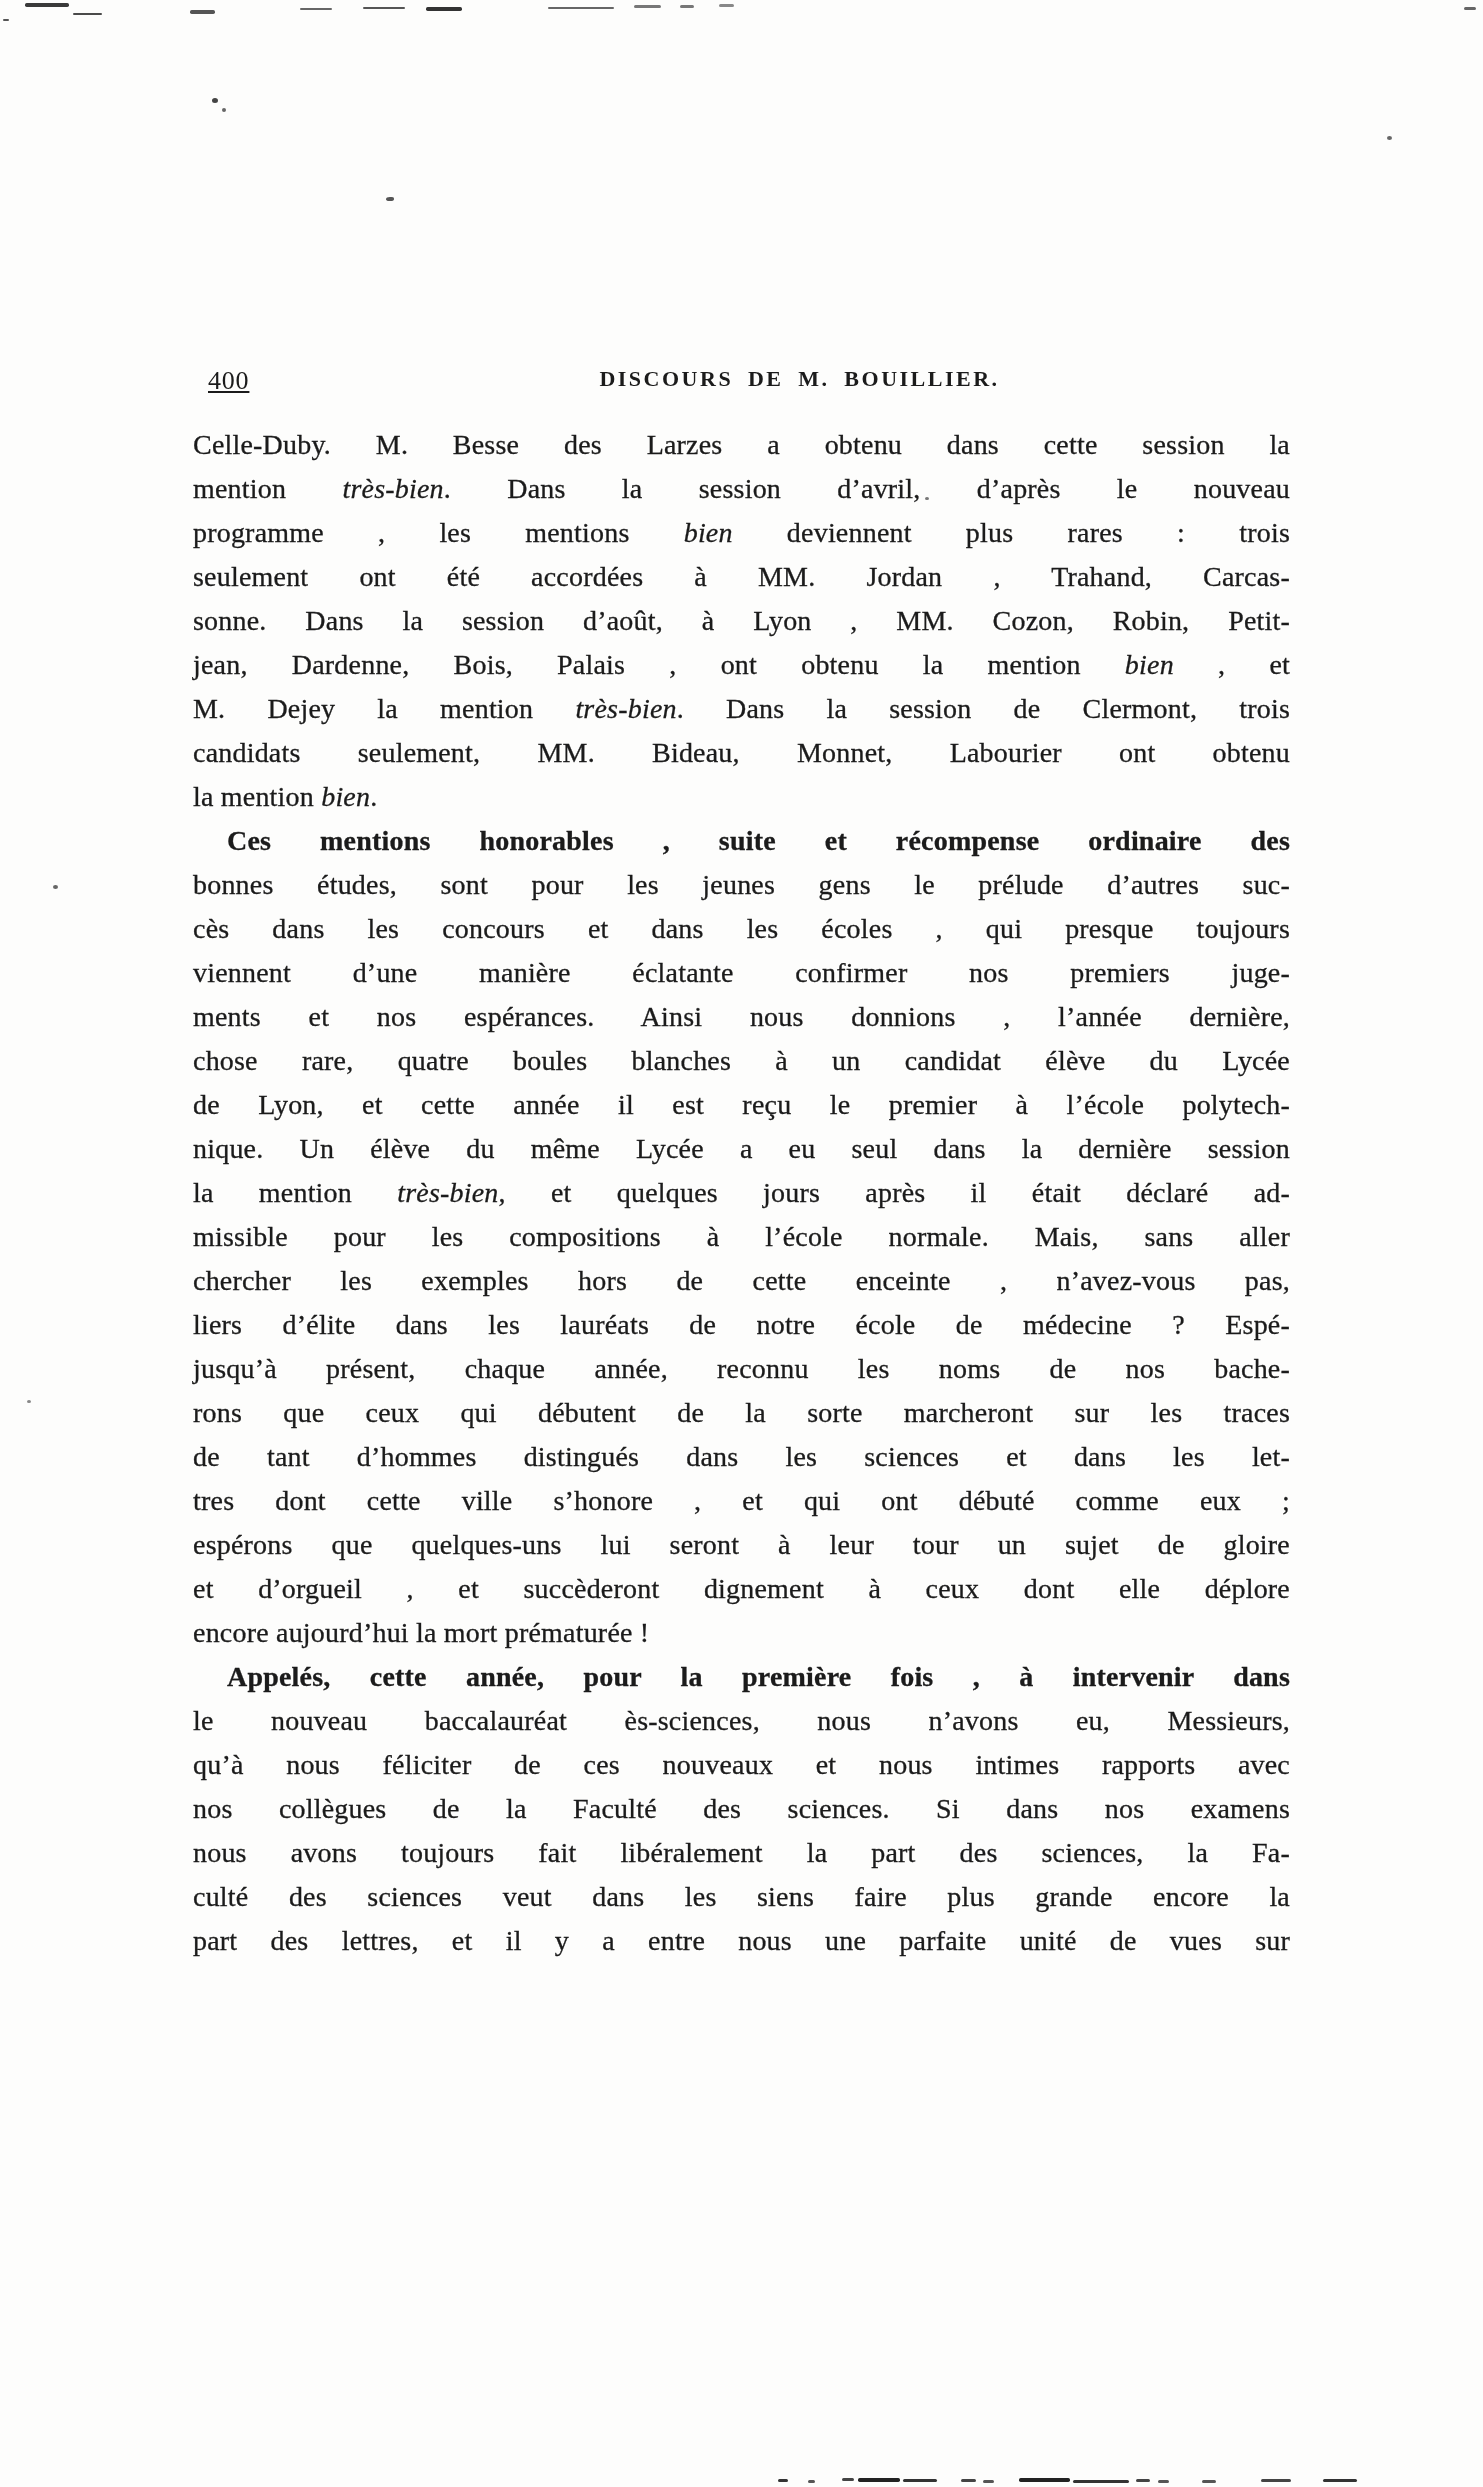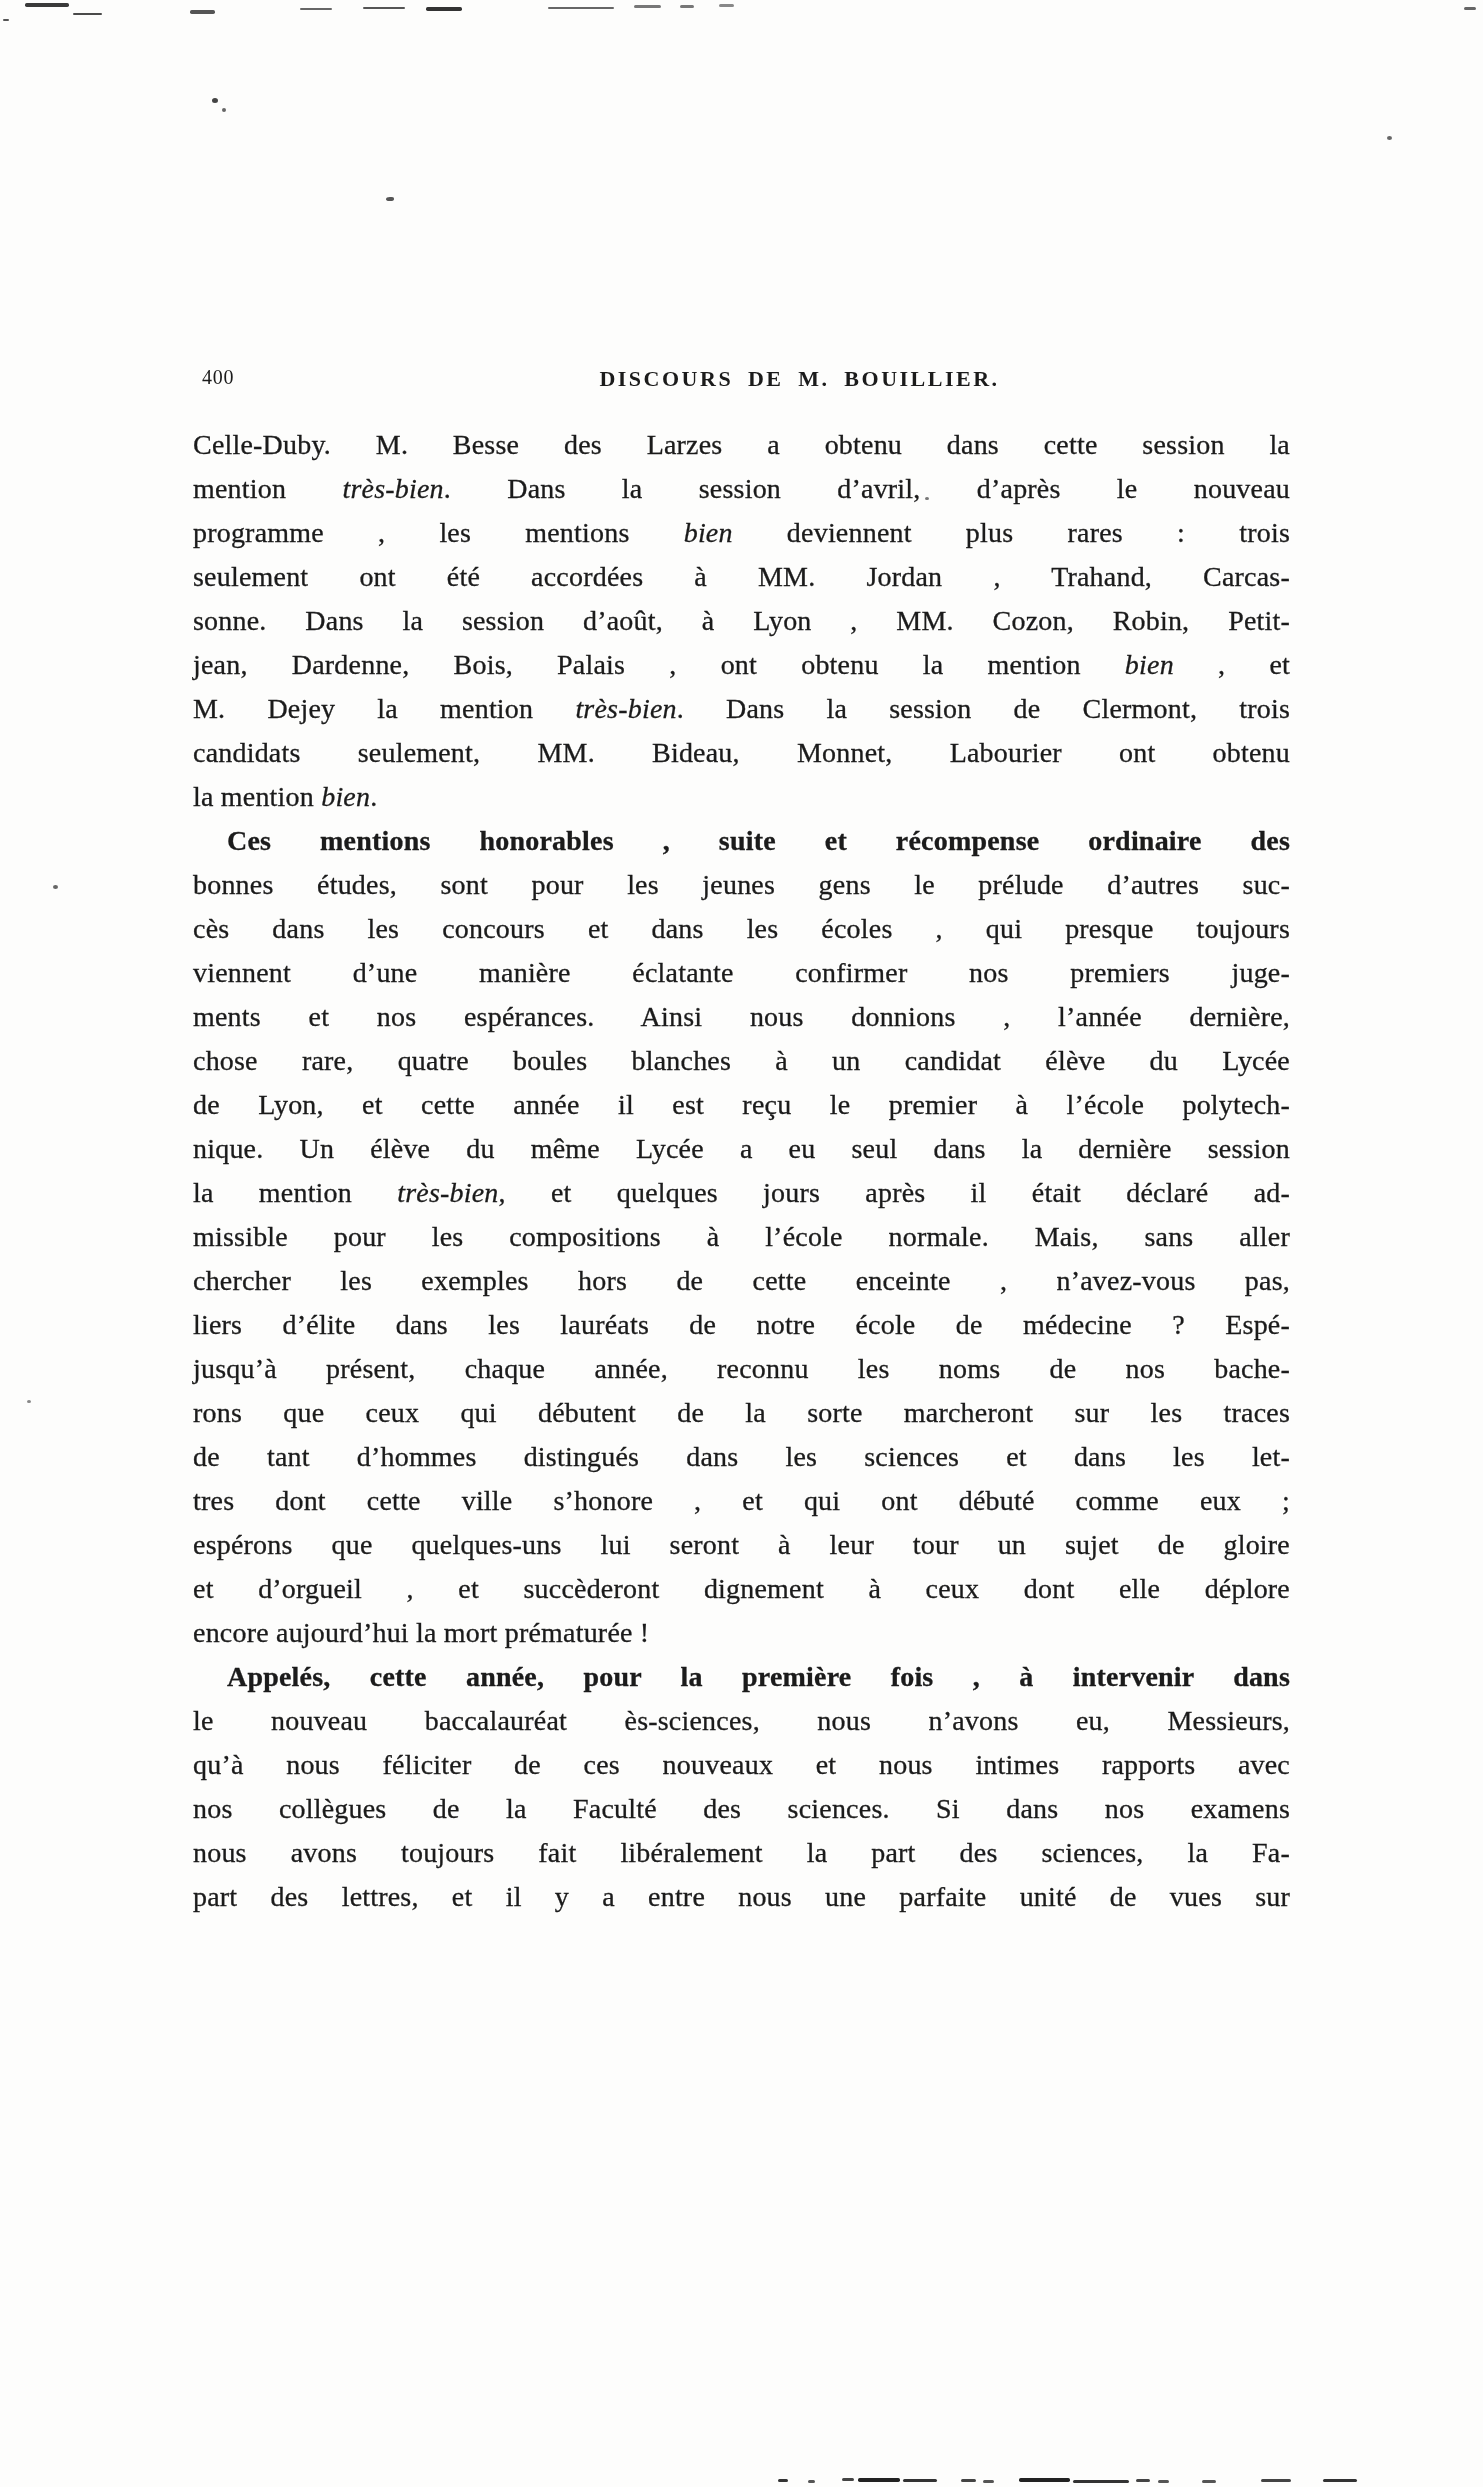--- a/index.html
+++ b/index.html
@@ -11,22 +11,22 @@
   }
   .page {
     position:absolute; inset:0;
     background:var(--paper,#fdfdfc);
     color:var(--ink,#1b1b1b);
   }
   .header-row {
     position:absolute; top:363px; left:193px; width:1097px; height:34px;
   }
   .page-number {
-    position:absolute; left:9px; top:2.5px;
-    font-size:20px; letter-spacing:0.8px;
+    position:absolute; left:15px; top:2.5px;
+    font-size:26px; letter-spacing:0.8px;text-decoration:underline;
   }
   .running-header {
     text-align:center;
     transform:translateX(58px);
     font-size:22px; font-weight:bold;
     letter-spacing:2.5px; word-spacing:6.8px;
     padding-top:3.4px;
   }
   .text-block {
     position:absolute; top:423px; left:193px; width:1097px;
@@ -82,20 +82,21 @@
         <div class="line"><span>espérons que quelques-uns lui seront à leur tour un sujet de gloire</span></div>
         <div class="line"><span>et d’orgueil , et succèderont dignement à ceux dont elle déplore</span></div>
         <div class="line endline"><span>encore aujourd’hui la mort prématurée !</span></div>
       </div>
       <div class="para">
         <div class="line indent"><span>Appelés, cette année, pour la première fois , à intervenir dans</span></div>
         <div class="line"><span>le nouveau baccalauréat ès-sciences, nous n’avons eu, Messieurs,</span></div>
         <div class="line"><span>qu’à nous féliciter de ces nouveaux et nous intimes rapports avec</span></div>
         <div class="line"><span>nos collègues de la Faculté des sciences. Si dans nos examens</span></div>
         <div class="line"><span>nous avons toujours fait libéralement la part des sciences, la Fa-</span></div>
+        <div class="line"><span>culté des sciences veut dans les siens faire plus grande encore la</span></div>
         <div class="line"><span>part des lettres, et il y a entre nous une parfaite unité de vues sur</span></div>
       </div>
     </div>
 
   <div class="artifact" style="left:2.5px;top:18.6px;width:6.8px;height:2.5px;background:#555"></div>
   <div class="artifact" style="left:25.4px;top:3.4px;width:44px;height:3.4px;background:#3a3a3a"></div>
   <div class="artifact" style="left:73px;top:12.7px;width:29px;height:2.5px;background:#4a4a4a"></div>
   <div class="artifact" style="left:190px;top:10.2px;width:25.4px;height:3.4px;background:#555"></div>
   <div class="artifact" style="left:300px;top:7.6px;width:32px;height:2.5px;background:#666"></div>
   <div class="artifact" style="left:363px;top:6.8px;width:42px;height:2.5px;background:#555"></div>

